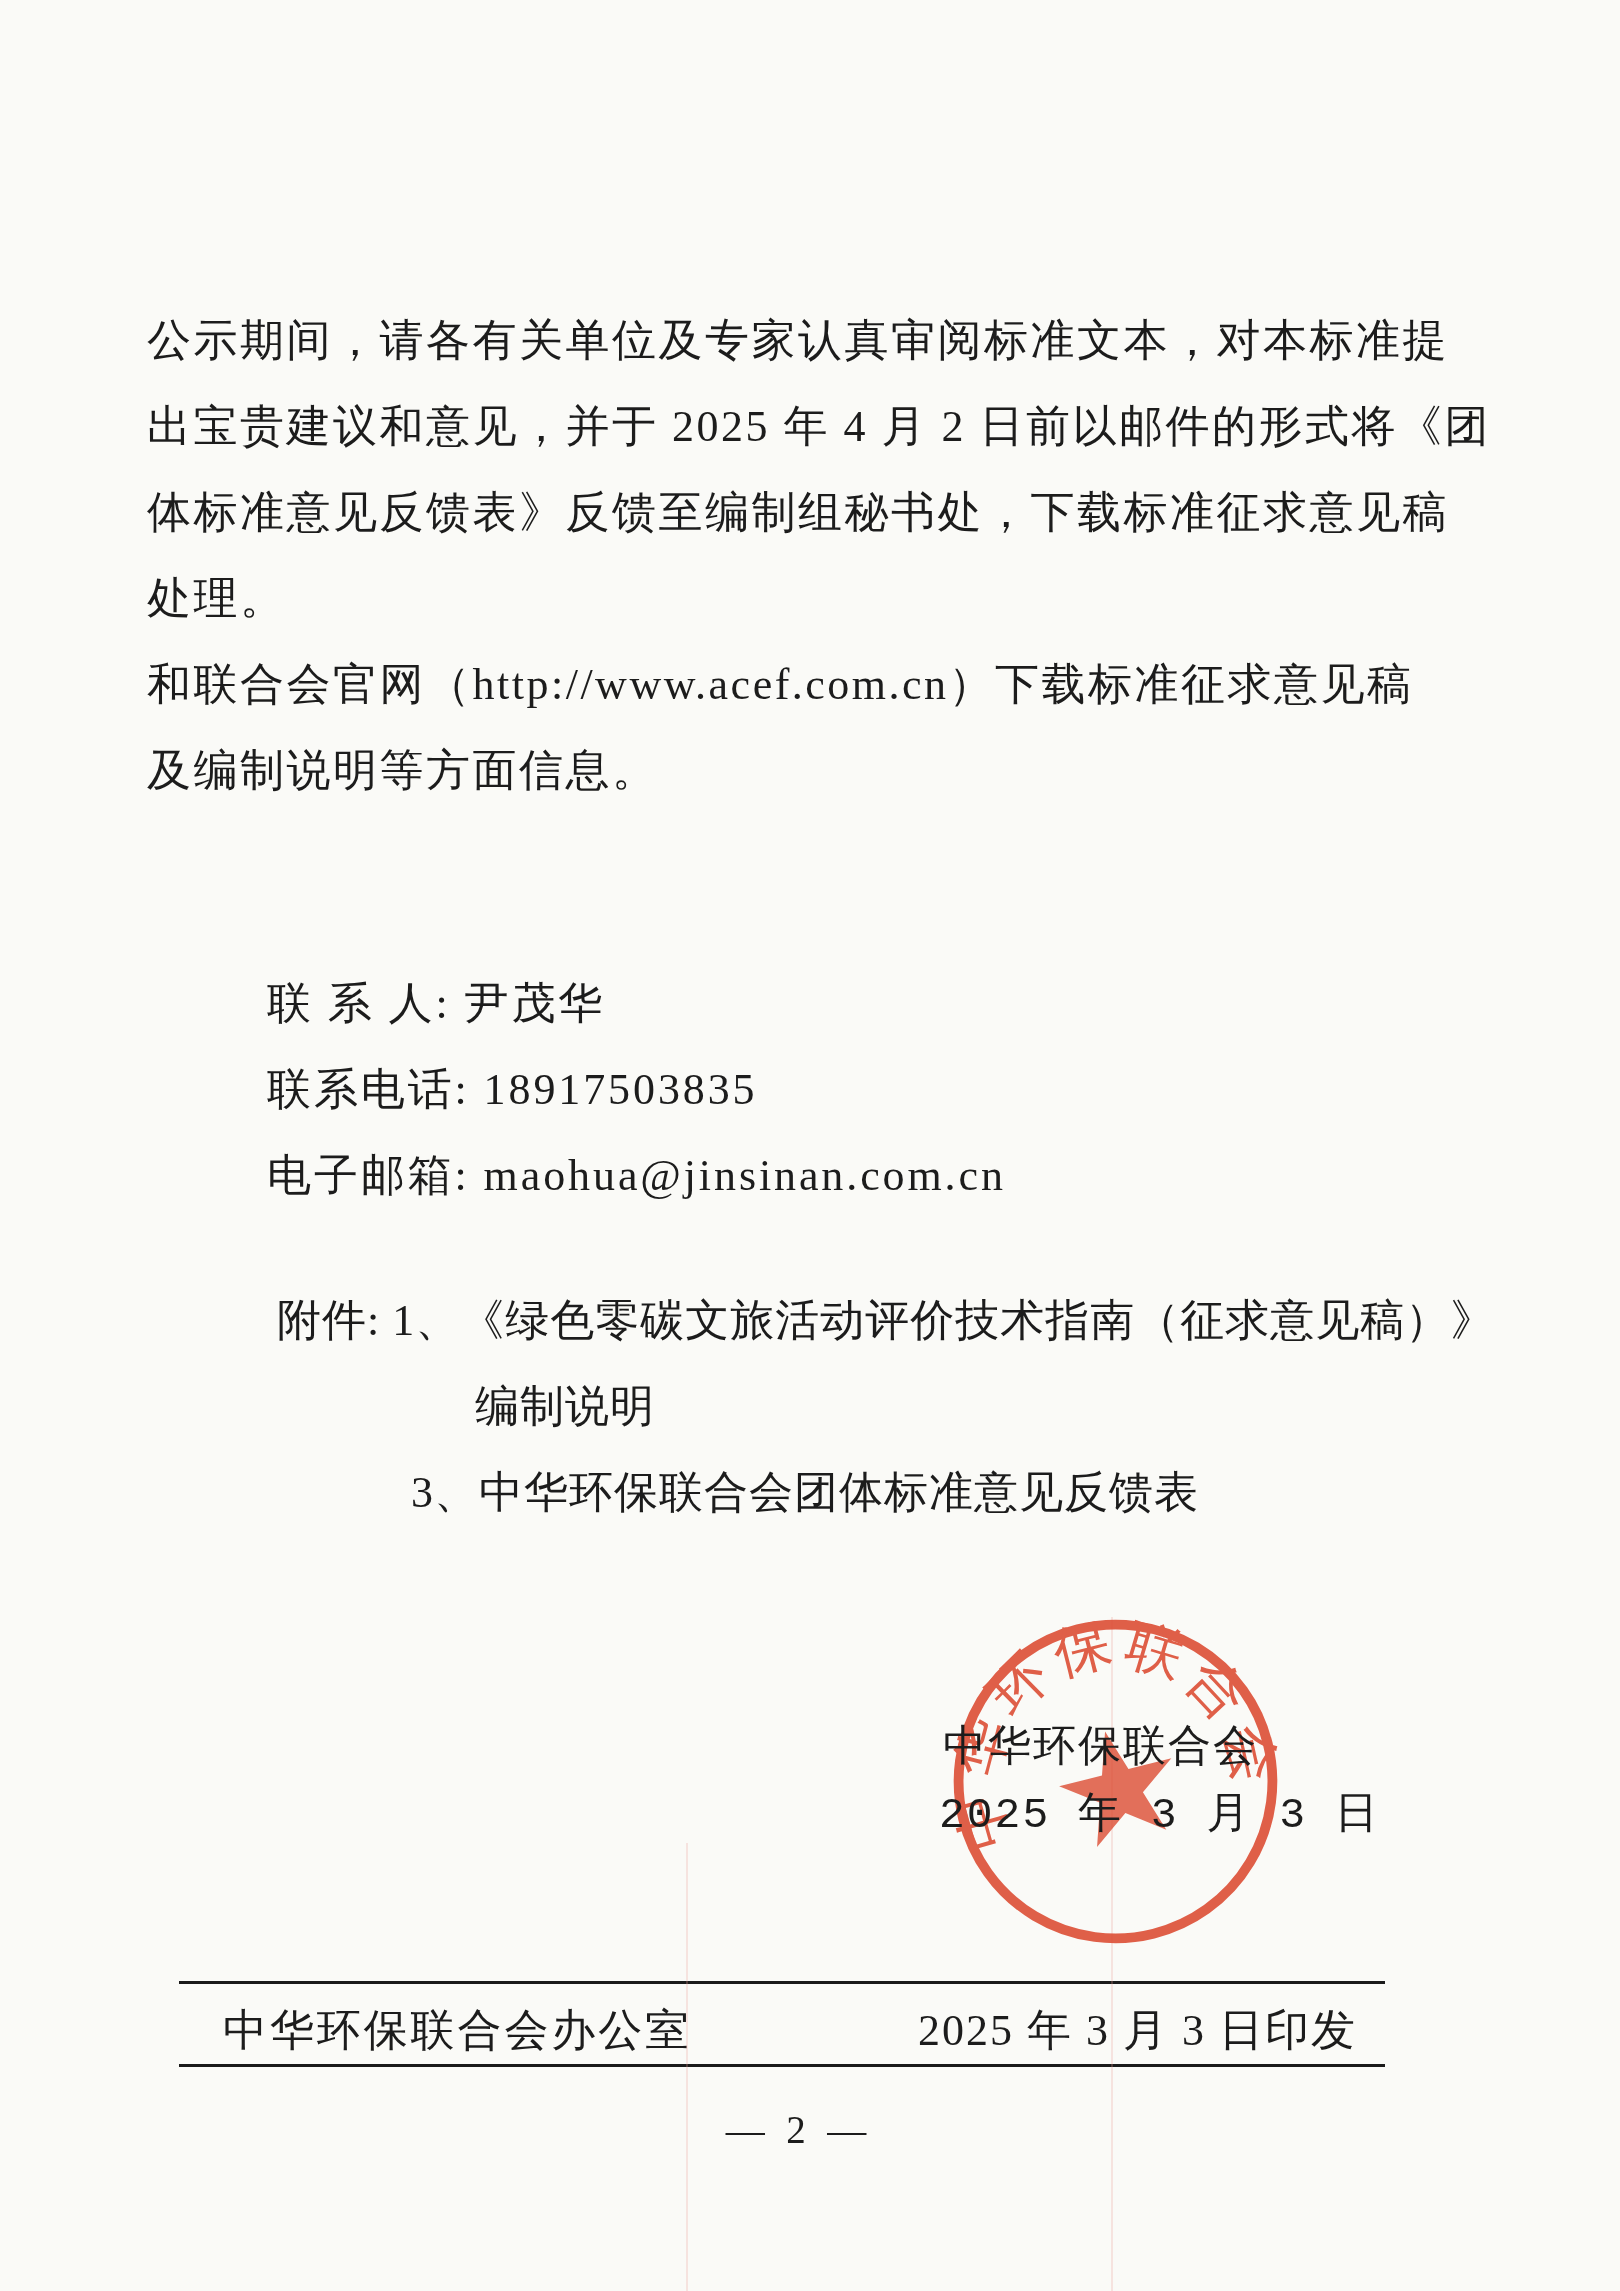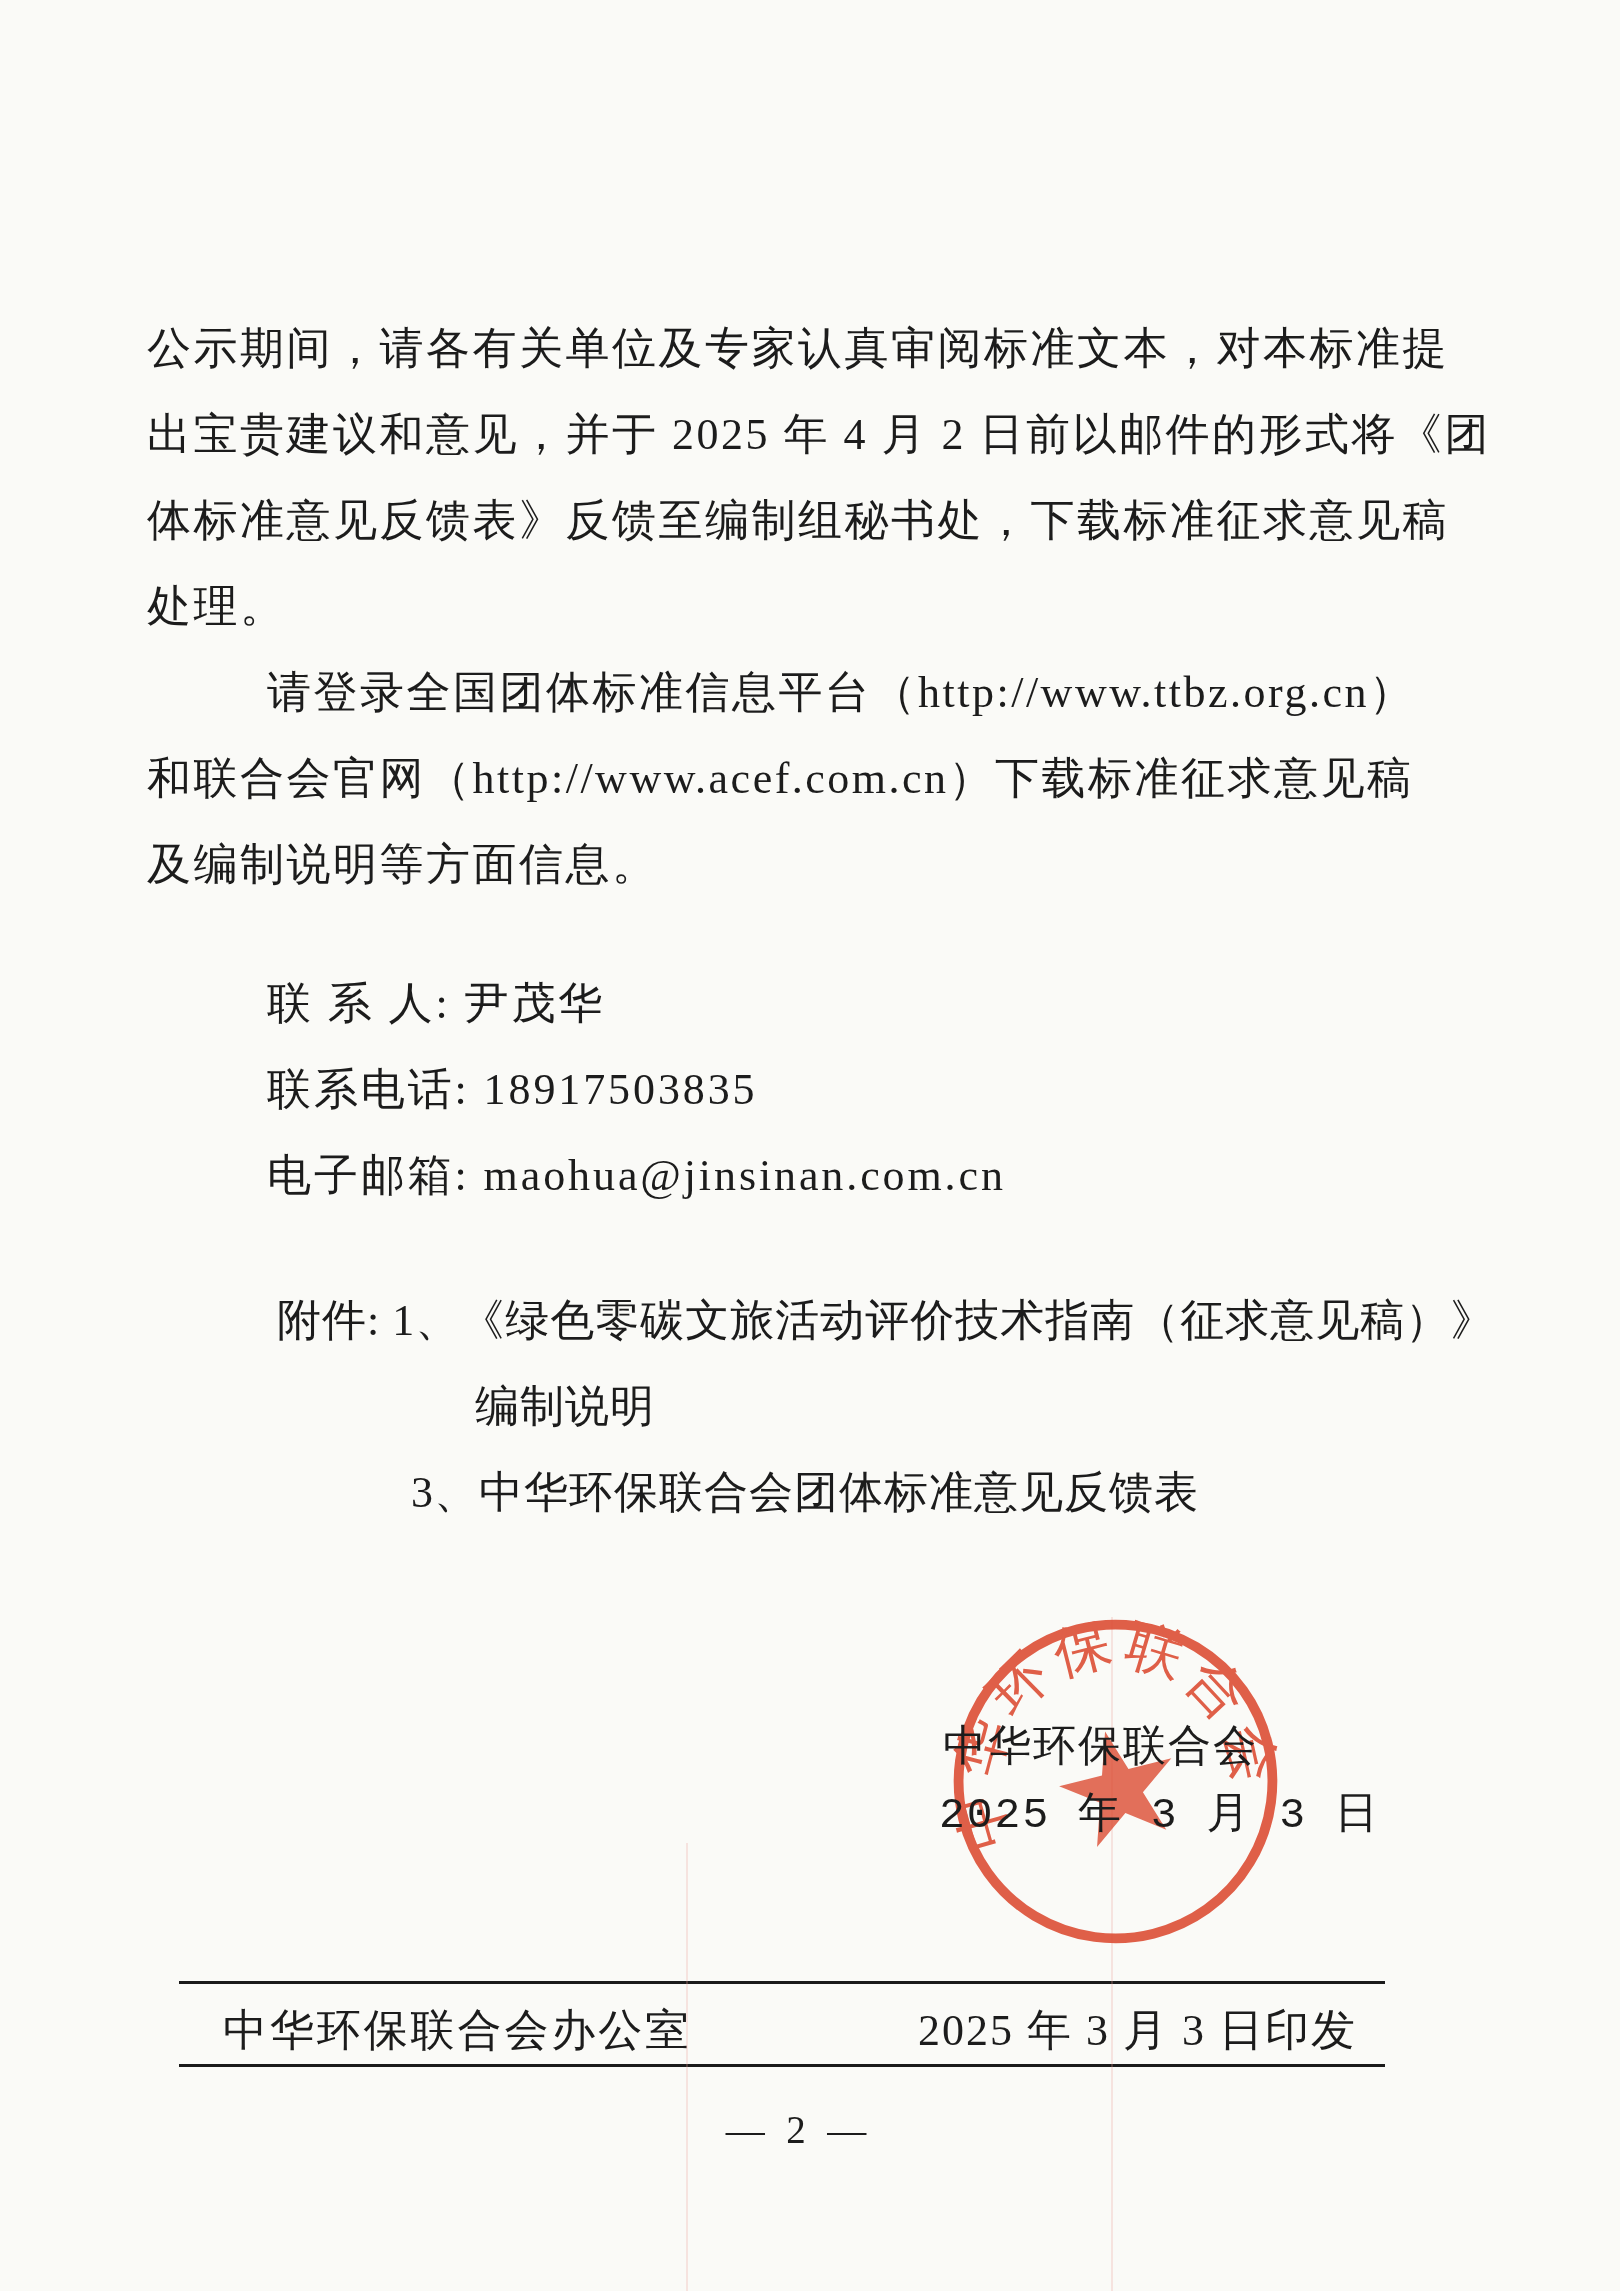--- a/index.html
+++ b/index.html
@@ -7,21 +7,21 @@
     width:1620px;height:2292px;
     background:#fafaf7;
     position:relative;
     overflow:hidden;
     font-family:"Liberation Serif","DejaVu Serif",serif;
     color:#1c1c1c;
   }
   .abs{position:absolute;}
   
   .doc-body{
-    left:147px;top:306px;width:1338px;
+    left:147px;top:298px;width:1338px;
     font-size:44px;line-height:86px;
     letter-spacing:2.5px;
     white-space:nowrap;
   }
   .doc-body .indent{padding-left:120px;}
   
   .contact{
     left:267px;top:961px;
     font-size:44px;line-height:86px;
     letter-spacing:2.9px;white-space:nowrap;
@@ -53,21 +53,20 @@
   .scan2{left:1111px;top:1617px;height:674px;}
 </style>
 </head>
 <body>
 
 <div class="abs doc-body">
   <div>公示期间，请各有关单位及专家认真审阅标准文本，对本标准提</div>
   <div>出宝贵建议和意见，并于 2025 年 4 月 2 日前以邮件的形式将《团</div>
   <div>体标准意见反馈表》反馈至编制组秘书处，下载标准征求意见稿</div>
   <div>处理。</div>
-  <div class="indent">请登录全国团体标准信息平台（http://www.ttbz.org.cn）</div>
   <div>和联合会官网（http://www.acef.com.cn）下载标准征求意见稿</div>
   <div>及编制说明等方面信息。</div>
 </div>
 
 <div class="abs contact">
   <div>联 系 人: 尹茂华</div>
   <div>联系电话: 18917503835</div>
   <div>电子邮箱: maohua@jinsinan.com.cn</div>
 </div>
 

